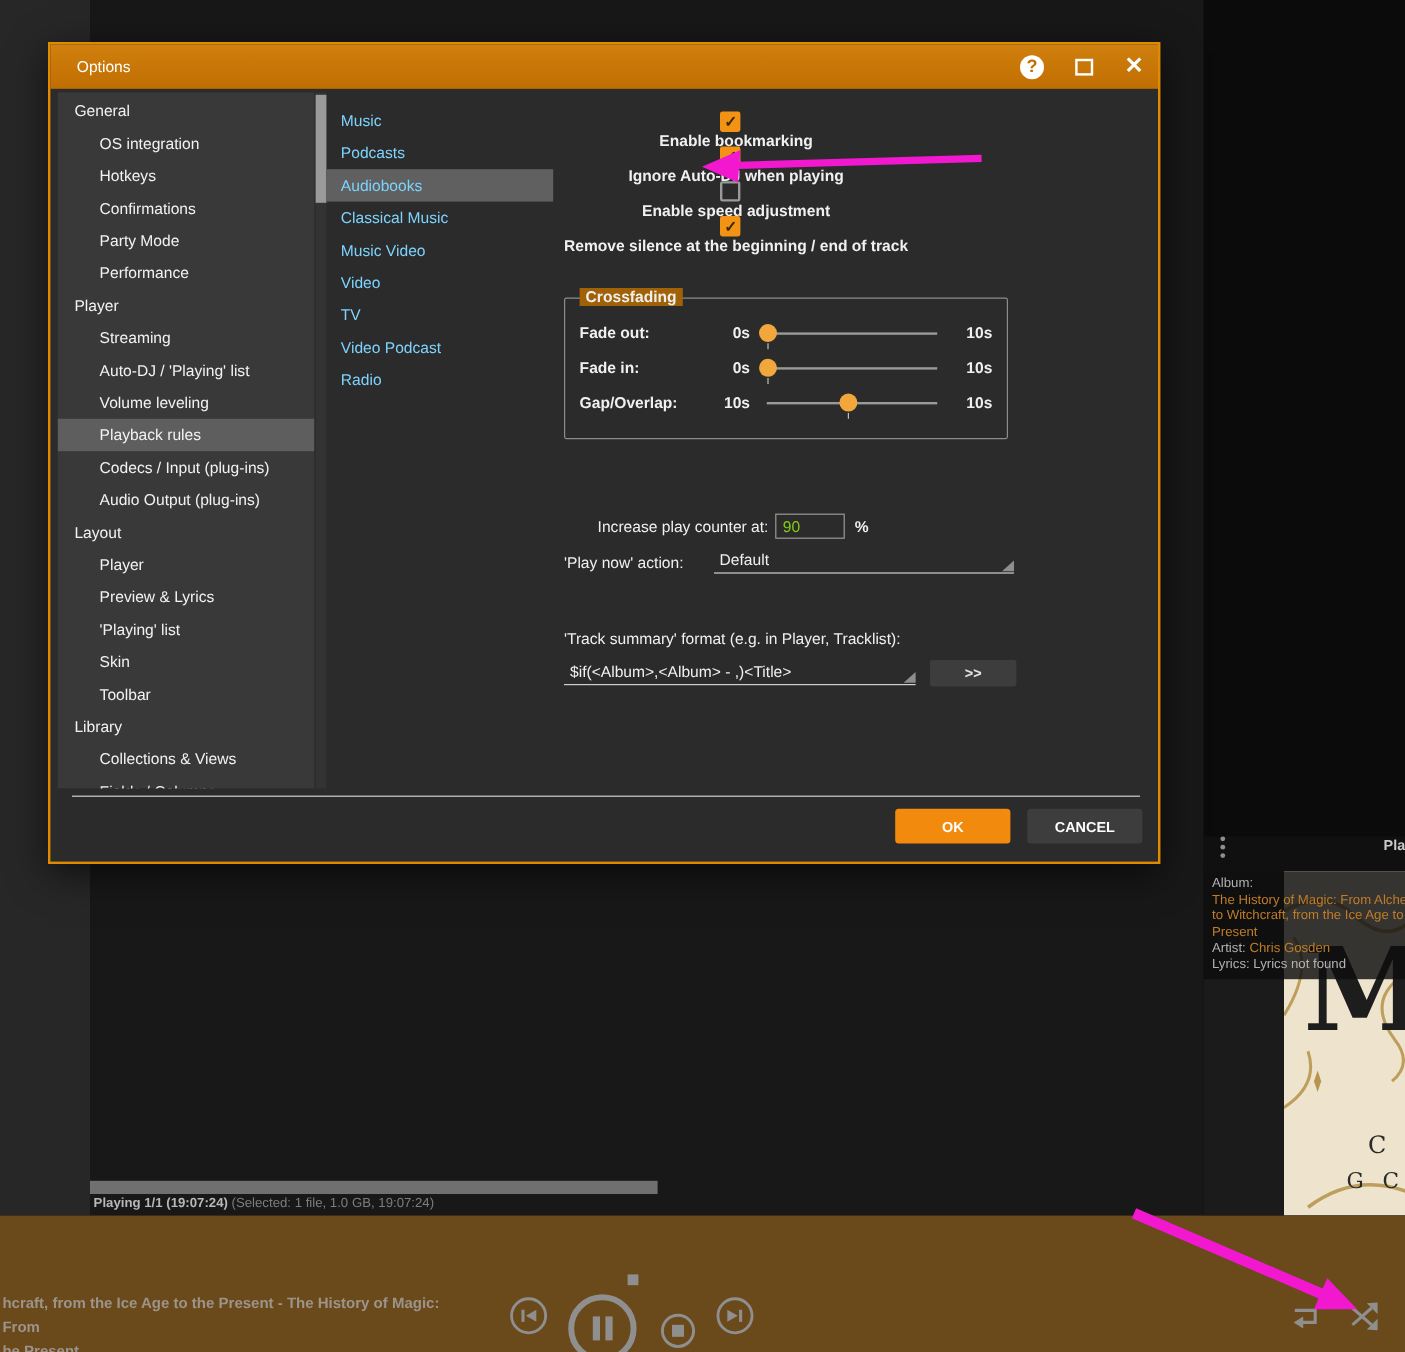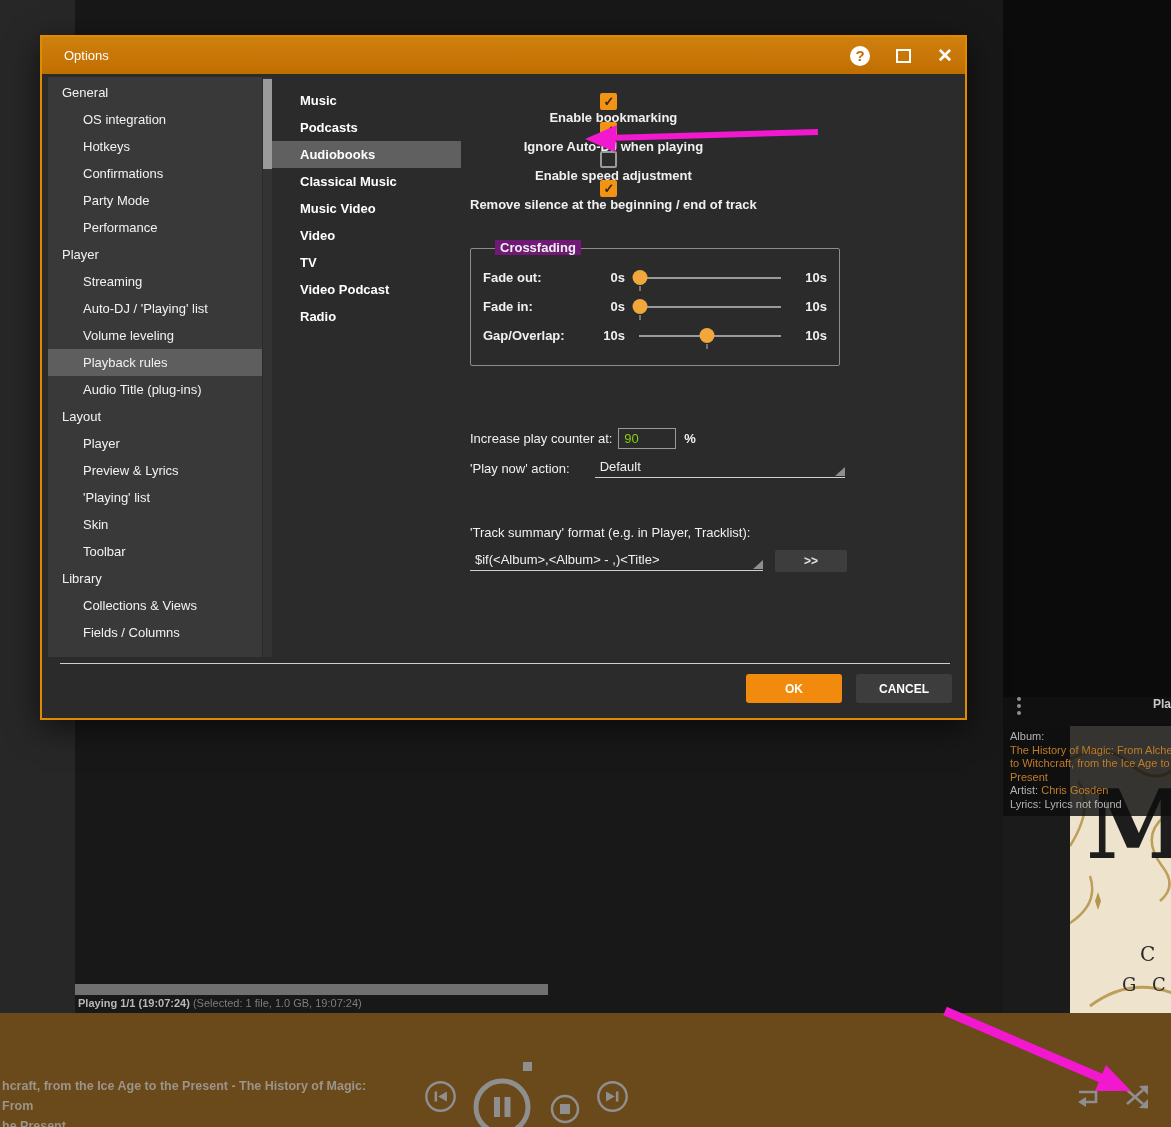--- a/index.html
+++ b/index.html
@@ -33,47 +33,47 @@
   .sidebar { position:absolute; left:6px; top:40px; width:214px; height:580px; background:#393939; overflow:hidden; padding-top:2px; }
   .sb-item { height:27px; line-height:27px; color:#f2f2f2; font-size:13px; white-space:nowrap; cursor:default; }
   .sb-item.lvl0 { padding-left:14px; }
   .sb-item.lvl1 { padding-left:35px; }
   .sb-item.sel  { background:#5e5e5e; }
   .sb-scroll { position:absolute; left:221px; top:40px; width:9px; height:580px; background:#333333; }
   .sb-thumb { position:absolute; left:0; top:2px; width:9px; height:90px; background:#9a9a9a; }
 
   
   .mlist { position:absolute; left:230px; top:40px; width:189px; padding-top:10px; }
-  .ml-item { height:27px; line-height:27px; padding-left:28px; color:#ffffff; font-size:13px; font-weight:bold; white-space:nowrap; cursor:default; }
+  .ml-item { height:27px; line-height:27px; padding-left:12px; color:#7dd3fc; font-size:13px; font-weight:normal; white-space:nowrap; cursor:default; }
   .ml-item.sel { background:#606060; }
 
   
   .content { position:absolute; left:428px; top:40px; width:485px; color:#f0f0f0; font-size:13px; }
   .cb-col { position:absolute; left:0; top:16px; }
   .cb-row { height:29px; display:flex; align-items:center;flex-direction:column; }
   .cb { width:17px; height:17px; border:2px solid #9a9a9a; border-radius:2px; margin-right:9px;
         display:flex; align-items:center; justify-content:center; flex:0 0 auto; }
   .cb.on { background:#f39315; border-color:#f39315; }
   .cb.on::after { content:"✓"; color:#3a2a00; font-size:13px; font-weight:bold; line-height:1; }
   .cb-label { font-weight:bold; }
 
   .cf-group { position:absolute; left:0; top:171px; width:370px; height:118px;
               border:1px solid #8c8c8c; border-radius:2px; padding:14px 12px 0 12px; }
-  .cf-legend { position:absolute; left:24px; top:-9px; background:#701a75; padding:0 5px; font-weight:bold; }
+  .cf-legend { position:absolute; left:12px; top:-9px; background:#a16207; padding:0 5px; font-weight:bold; }
   .cf-row { display:flex; align-items:center; height:29px; }
   .cf-label { width:108px; font-weight:bold; }
   .cf-min { width:34px; text-align:right; font-weight:bold; margin-right:14px; }
   .cf-max { width:34px; text-align:right; font-weight:bold; margin-left:12px; }
   .cf-track { position:relative; flex:1; height:17px; }
   .cf-track::before { content:""; position:absolute; left:0; right:0; top:8px; height:2px; background:#9a9a9a; }
   .cf-thumb { position:absolute; top:1px; width:15px; height:15px; border-radius:50%; background:#f2a73d; transform:translateX(-50%); }
   .cf-thumb::after { content:""; position:absolute; left:7px; top:16px; width:1px; height:5px; background:#bdbdbd; }
 
   .counter-row { position:absolute; left:0; top:351px; display:flex; align-items:center; }
-  .counter-row .lbl { margin-right:6px; }
+  .counter-row .lbl { margin-right:6px;margin-left:28px; }
   .counter-input { width:58px; height:21px; border:1px solid #9a9a9a; background:transparent; color:#84cc16;
                    font-size:13px; padding-left:5px; line-height:19px; }
   .counter-row .unit { margin-left:8px; font-weight:bold; }
 
   .playnow-row { position:absolute; left:0; top:382px; display:flex; align-items:flex-end;gap:15px; }
   .playnow-row .lbl { margin-right:10px; padding-bottom:2px; }
   .dd-line { position:relative; border-bottom:1px solid #cfcfcf; padding:0 0 3px 5px; }
   .playnow-row .dd-line { width:250px; }
   .dd-tri { position:absolute; right:0; bottom:1px; width:0; height:0;
             border-left:10px solid transparent; border-bottom:9px solid #8e8e8e; }
@@ -147,21 +147,22 @@
       <div class="sb-item lvl1">OS integration</div>
       <div class="sb-item lvl1">Hotkeys</div>
       <div class="sb-item lvl1">Confirmations</div>
       <div class="sb-item lvl1">Party Mode</div>
       <div class="sb-item lvl1">Performance</div>
       <div class="sb-item lvl0">Player</div>
       <div class="sb-item lvl1">Streaming</div>
       <div class="sb-item lvl1">Auto-DJ / 'Playing' list</div>
       <div class="sb-item lvl1">Volume leveling</div>
       <div class="sb-item lvl1 sel">Playback rules</div>
-      <div class="sb-item lvl1">Audio Title (plug-ins)</div>
+      <div class="sb-item lvl1">Codecs / Input (plug-ins)</div>
+      <div class="sb-item lvl1">Audio Output (plug-ins)</div>
       <div class="sb-item lvl0">Layout</div>
       <div class="sb-item lvl1">Player</div>
       <div class="sb-item lvl1">Preview &amp; Lyrics</div>
       <div class="sb-item lvl1">'Playing' list</div>
       <div class="sb-item lvl1">Skin</div>
       <div class="sb-item lvl1">Toolbar</div>
       <div class="sb-item lvl0">Library</div>
       <div class="sb-item lvl1">Collections &amp; Views</div>
       <div class="sb-item lvl1">Fields / Columns</div>
     </div>

